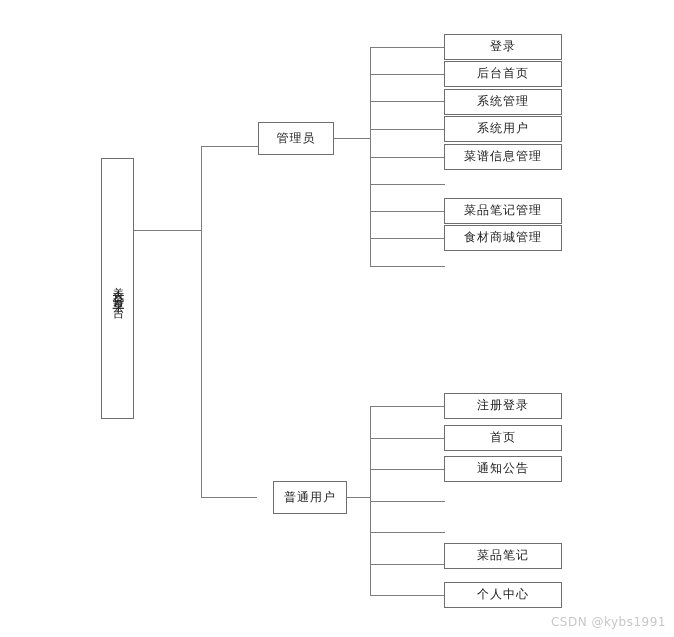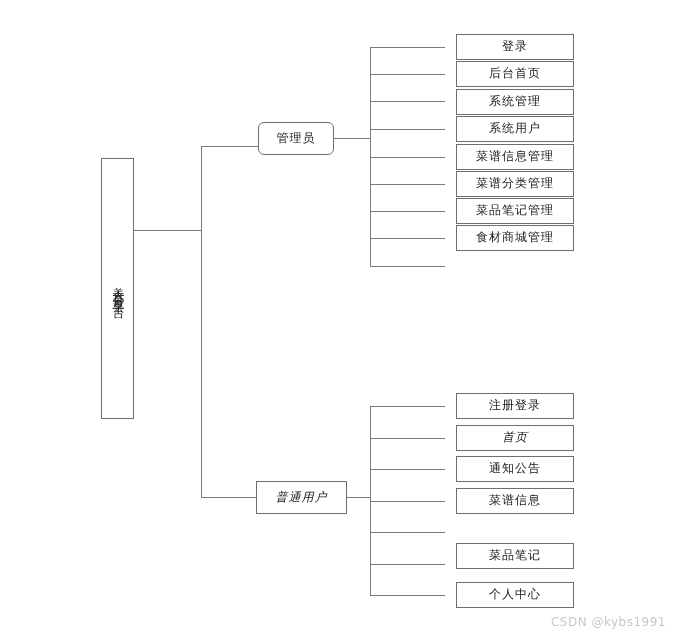--- a/index.html
+++ b/index.html
@@ -48,32 +48,30 @@
 
   
   .node-branch {
     height: 33px;
     font-size: 12px;
   }
   #branch-admin {
     left: 258px;
     top: 122px;
     width: 76px;
-    border-radius: 6px;
   }
   #branch-user {
-    left: 256px;
+    left: 273px;
     top: 481px;
-    width: 91px;
-    font-style: italic;
+    width: 74px;
   }
 
   
   .node-leaf {
-    left: 456px;
+    left: 444px;
     width: 118px;
     height: 26px;
     font-size: 12px;
   }
 
   
   .line {
     position: absolute;
     background: #7d7d7d;
   }
@@ -123,26 +121,24 @@
 
   <div class="node node-branch" id="branch-admin">管理员</div>
 
   <div class="node node-branch" id="branch-user">普通用户</div>
 
   <div class="node node-leaf" style="top:34px;">登录</div>
   <div class="node node-leaf" style="top:61px;">后台首页</div>
   <div class="node node-leaf" style="top:89px;">系统管理</div>
   <div class="node node-leaf" style="top:116px;">系统用户</div>
   <div class="node node-leaf" style="top:144px;">菜谱信息管理</div>
-  <div class="node node-leaf" style="top:171px;">菜谱分类管理</div>
   <div class="node node-leaf" style="top:198px;">菜品笔记管理</div>
   <div class="node node-leaf" style="top:225px;">食材商城管理</div>
 
   <div class="node node-leaf" style="top:393px;">注册登录</div>
-  <div class="node node-leaf" style="top:425px;font-style:italic;">首页</div>
+  <div class="node node-leaf" style="top:425px;">首页</div>
   <div class="node node-leaf" style="top:456px;">通知公告</div>
-  <div class="node node-leaf" style="top:488px;">菜谱信息</div>
   <div class="node node-leaf" style="top:519px;margin-top:24px;">菜品笔记</div>
   <div class="node node-leaf" style="top:582px;">个人中心</div>
 
   <div style="position:absolute; right:8px; bottom:8px; font-size:12px; color:#c8c8c8; letter-spacing:0.5px;">CSDN @kybs1991</div>
 
 </div>
 
 </body></html>

